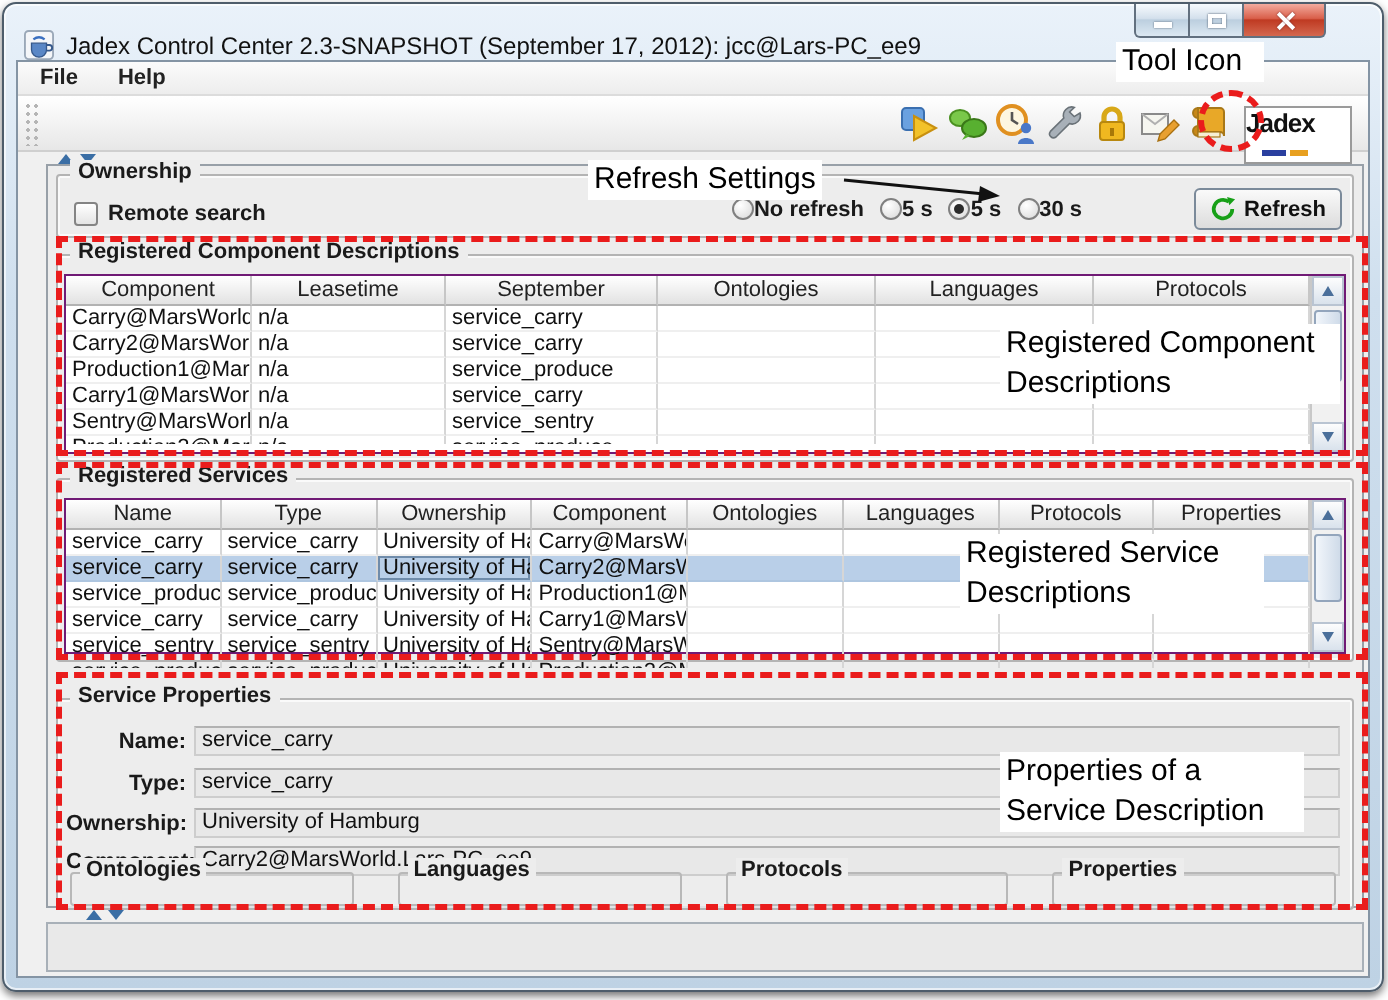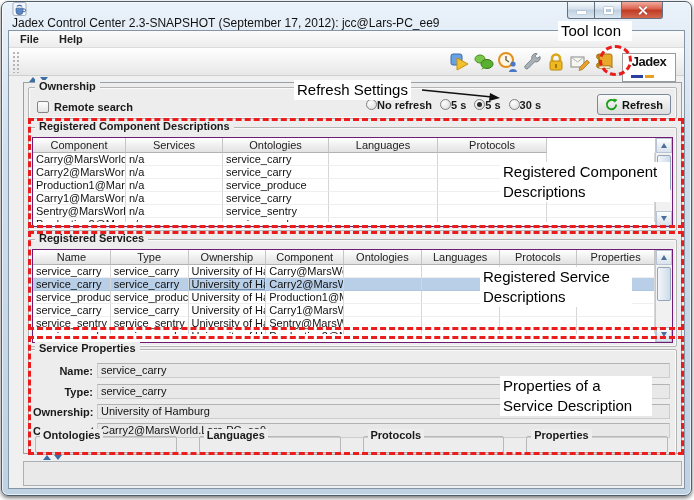--- a/index.html
+++ b/index.html
@@ -6,21 +6,21 @@
   html,body { width:694px; height:500px; overflow:hidden; background:#fff;
     font-family:"Liberation Sans", sans-serif; }
 
   
   .window { position:absolute; left:1px; top:1px; width:691px; height:495px;
     border-radius:7px; border:1px solid #4e5d6b;
     background:linear-gradient(180deg,#eaf2fa 0%,#cfdfee 30%,#bed2e4 100%);
     box-shadow:inset 0 0 0 1px rgba(255,255,255,.65), 0 2px 4px rgba(0,0,0,.55); }
 
   .titlebar { position:absolute; left:0; top:0; right:16px; height:28px; display:flex;
-    align-items:flex-start; padding-left:10px;flex-direction:column; }
+    align-items:flex-end; padding-left:10px; }
   .title-icon { width:15px; height:15px; margin-right:6px; }
   .title-text { font-size:12px; color:#111; }
 
   .win-buttons { position:absolute; right:12px; top:0; display:flex; }
   .wbtn { height:17px; border:1px solid #62707f; border-top:none; position:relative;
     display:flex; align-items:center; justify-content:center;
     background:linear-gradient(#f7fbfe,#d4e0ec 45%,#bccfdf 50%,#dce8f2); }
   .wbtn.min { width:28px; border-bottom-left-radius:3px; }
   .wbtn.max { width:27px; border-left:none; }
   .wbtn.close { width:41px; border-left:none; border-bottom-right-radius:3px;
@@ -45,21 +45,21 @@
 
   .toolbar { position:absolute; left:0; right:0; top:17px; height:28px;
     background:linear-gradient(#ffffff,#e7e7e7); border-bottom:1px solid #cfcfcf;
     display:flex; align-items:center; }
   .grip { width:8px; height:22px; margin-left:3px;
     background-image:radial-gradient(#b5b5b5 30%, transparent 32%);
     background-size:4px 4px; }
   .tspacer { flex:1; }
   .ticon { width:22px; height:22px; margin:0 1px; display:flex; align-items:center; justify-content:center; }
   .logo { width:54px; height:29px; border:1px solid #9a9a9a; background:#fff; margin:11px 8px 0 6px;
-    position:relative; text-align:center; }
+    position:relative; }
   .logo-text { font-size:13px; font-weight:bold; color:#111; letter-spacing:-0.5px; line-height:16px; }
   .logo-bars { position:absolute; left:8px; bottom:3px; display:flex; gap:2px; }
   .logo-bars i { display:block; height:3px; }
   .bar-blue { width:12px; background:#2a3f9f; }
   .bar-gold { width:9px;  background:#e8a020; }
 
   .divider { position:absolute; left:0; right:0; height:6px; display:flex; align-items:center; padding-left:20px; gap:3px; }
   .divider.top { top:45px; }
   .tri-up { width:0; height:0; border-left:4px solid transparent; border-right:4px solid transparent; border-bottom:5px solid #3a6ea5; }
   .tri-down { width:0; height:0; border-left:4px solid transparent; border-right:4px solid transparent; border-top:5px solid #3a6ea5; }
@@ -108,21 +108,21 @@
     background:#f1f1f1; border-left:1px solid #c8c8c8; }
   .sbtn { position:absolute; left:0; right:0; height:15px; border:1px solid #b9c4d2;
     background:linear-gradient(#fdfdfd,#d9e2ec); display:flex; align-items:center; justify-content:center; }
   .sbtn.up { top:0; } .sbtn.down { bottom:0; }
   .sb-tri-up { width:0;height:0;border-left:3px solid transparent;border-right:3px solid transparent;border-bottom:5px solid #4a6f9a; }
   .sb-tri-down { width:0;height:0;border-left:3px solid transparent;border-right:3px solid transparent;border-top:5px solid #4a6f9a; }
   .sthumb { position:absolute; left:1px; right:1px; border:1px solid #93a5bc; border-radius:2px;
     background:linear-gradient(90deg,#f2f6fb,#cfdbe9); }
 
   .comp-panel { left:4px; right:4px; top:44px; height:104px; }
-  .svc-panel  { left:4px; right:4px; top:156px; height:108px; }
+  .svc-panel  { left:4px; right:4px; top:156px; height:92px; }
 
   
   .props-panel { left:4px; right:4px; top:266px; height:106px; }
   .prow { position:absolute; left:4px; right:6px; height:15px; display:flex; align-items:center; }
   .plabel { width:64px; text-align:right; font-size:11px; font-weight:bold; color:#1a1a1a; padding-right:4px; }
   .pfield { flex:1; height:15px; background:#e8e8e8; border:1px solid #cdcdcd; border-top-color:#b2b2b2;
     font-size:11px; color:#111; line-height:13px; padding:0 3px; white-space:nowrap; overflow:hidden; }
   .miniboxes { position:absolute; left:6px; right:8px; top:86px; height:17px; display:flex; gap:22px; }
   .minibox { flex:1; position:relative; border:1px solid #b8b8b8; border-radius:2px; }
   .minibox > span { position:absolute; top:-8px; left:4px; background:#ededed; padding:0 3px;
@@ -269,21 +269,22 @@
           </button>
         </div>
       </div>
 
       <div class="titled comp-panel">
         <span class="tlabel">Registered Component Descriptions</span>
         <div class="tablewrap">
           <div class="tgrid" id="comp-table">
               <div class="thead" style="grid-template-columns: 93px 97px 106px 109px 109px 1fr;">
                 <div>Component</div>
-                <div>Services</div>
+                <div>Leasetime</div>
+                <div>September</div>
                 <div>Ontologies</div>
                 <div>Languages</div>
                 <div>Protocols</div>
               </div>
               <div class="trow" style="grid-template-columns: 93px 97px 106px 109px 109px 1fr;">
                 <div>Carry@MarsWorld.Lar...</div>
                 <div>n/a</div>
                 <div>service_carry</div>
                 <div></div>
                 <div></div>

